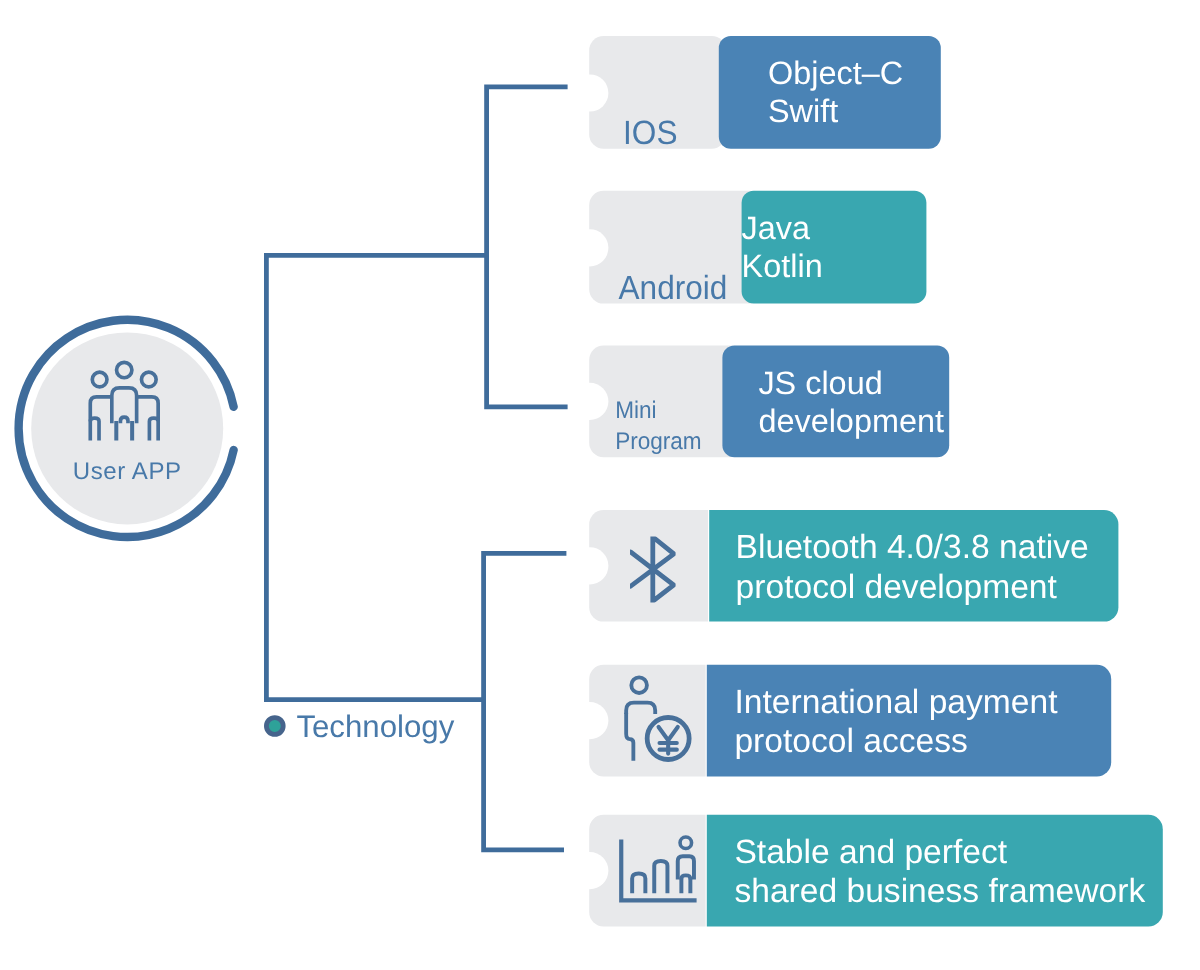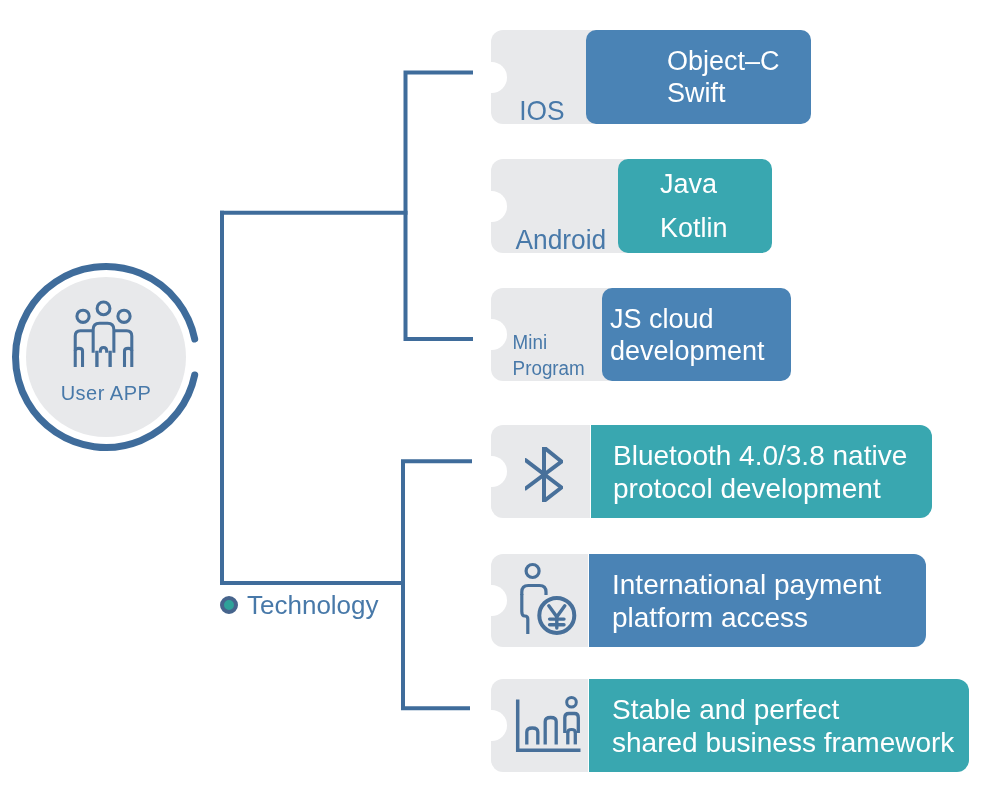--- a/index.html
+++ b/index.html
@@ -31,34 +31,34 @@
   .cbody .ctext{color:#ffffff;font-size:27px;line-height:33px;white-space:pre-line;}
   .blue{background:var(--blue);}
   .teal{background:var(--teal);}
   .notch{position:absolute;width:31px;height:31px;border-radius:50%;background:#ffffff;
          left:-15.5px;top:calc(50% - 15.5px);}
 
   
   .c1{left:491px;top:30px;width:281px;height:94px;}
   .c1 .tab{width:114px;border-radius:12px;}
   .c1 .tab-text{padding-left:30px;}
-  .c1 .cbody{left:95px;width:185px;border-radius:10px;padding-left:40px;}
+  .c1 .cbody{left:108px;width:185px;border-radius:10px;}
   .c1 .ctext{padding-left:41px;line-height:32px;}
 
   .c2{left:491px;top:159px;width:281px;height:94px;}
   .c2 .tab{width:145px;}
   .c2 .tab-text{padding-left:26px;}
   .c2 .cbody{left:127px;width:154px;border-radius:10px;}
-  .c2 .ctext{padding-left:42px;line-height:44px;}
+  .c2 .ctext{line-height:32px;}
 
   .c3{left:491px;top:288px;width:300px;height:93px;}
   .c3 .tab{width:129px;}
   .c3 .tab-text{padding-left:23px;font-size:20px;line-height:26px;}
   .c3 .cbody{left:111px;width:189px;border-radius:10px;}
-  .c3 .ctext{padding-left:8px;line-height:32px;}
+  .c3 .ctext{padding-left:30px;line-height:32px;}
 
   .c4{left:491px;top:425px;width:441px;height:93px;}
   .c4 .tab{width:99px;border-radius:12px 0 0 12px;}
   .c4 .cbody{left:100px;width:341px;border-radius:0 12px 12px 0;}
   .c4 .ctext{padding-left:22px;font-size:28px;}
 
   .c5{left:491px;top:554px;width:435px;height:93px;}
   .c5 .tab{width:97px;border-radius:12px 0 0 12px;}
   .c5 .cbody{left:98px;width:337px;border-radius:0 12px 12px 0;}
   .c5 .ctext{padding-left:23px;font-size:28px;}
@@ -177,21 +177,21 @@
             <path d="M 28.8 44.8 L 36.8 55.8 L 44.8 44.8"></path>
             <path d="M 36.8 55.8 V 67"></path>
             <path d="M 29.6 58.1 H 44"></path>
             <path d="M 29.6 63.7 H 44"></path>
           </g>
         </g>
       </svg>
     </div>
     <div class="cbody blue">
       <span class="ctext">International payment
-platform access</span>
+protocol access</span>
     </div>
     <div class="notch"></div>
   </div>
 
   <div class="card c6">
     <div class="tab">
       <svg class="tab-icon" width="68" height="58" viewBox="0 0 68 58" xmlns="http://www.w3.org/2000/svg">
         <g fill="none" stroke="var(--icon)" stroke-width="3.3">
           <path d="M 2.7 4.5 V 55.3 H 65.5" stroke-width="3.5"></path>
           <path d="M 11.8 49.4 V 37 Q 11.8 33 17.3 33 Q 22.8 33 22.8 37 V 49.4"></path>

